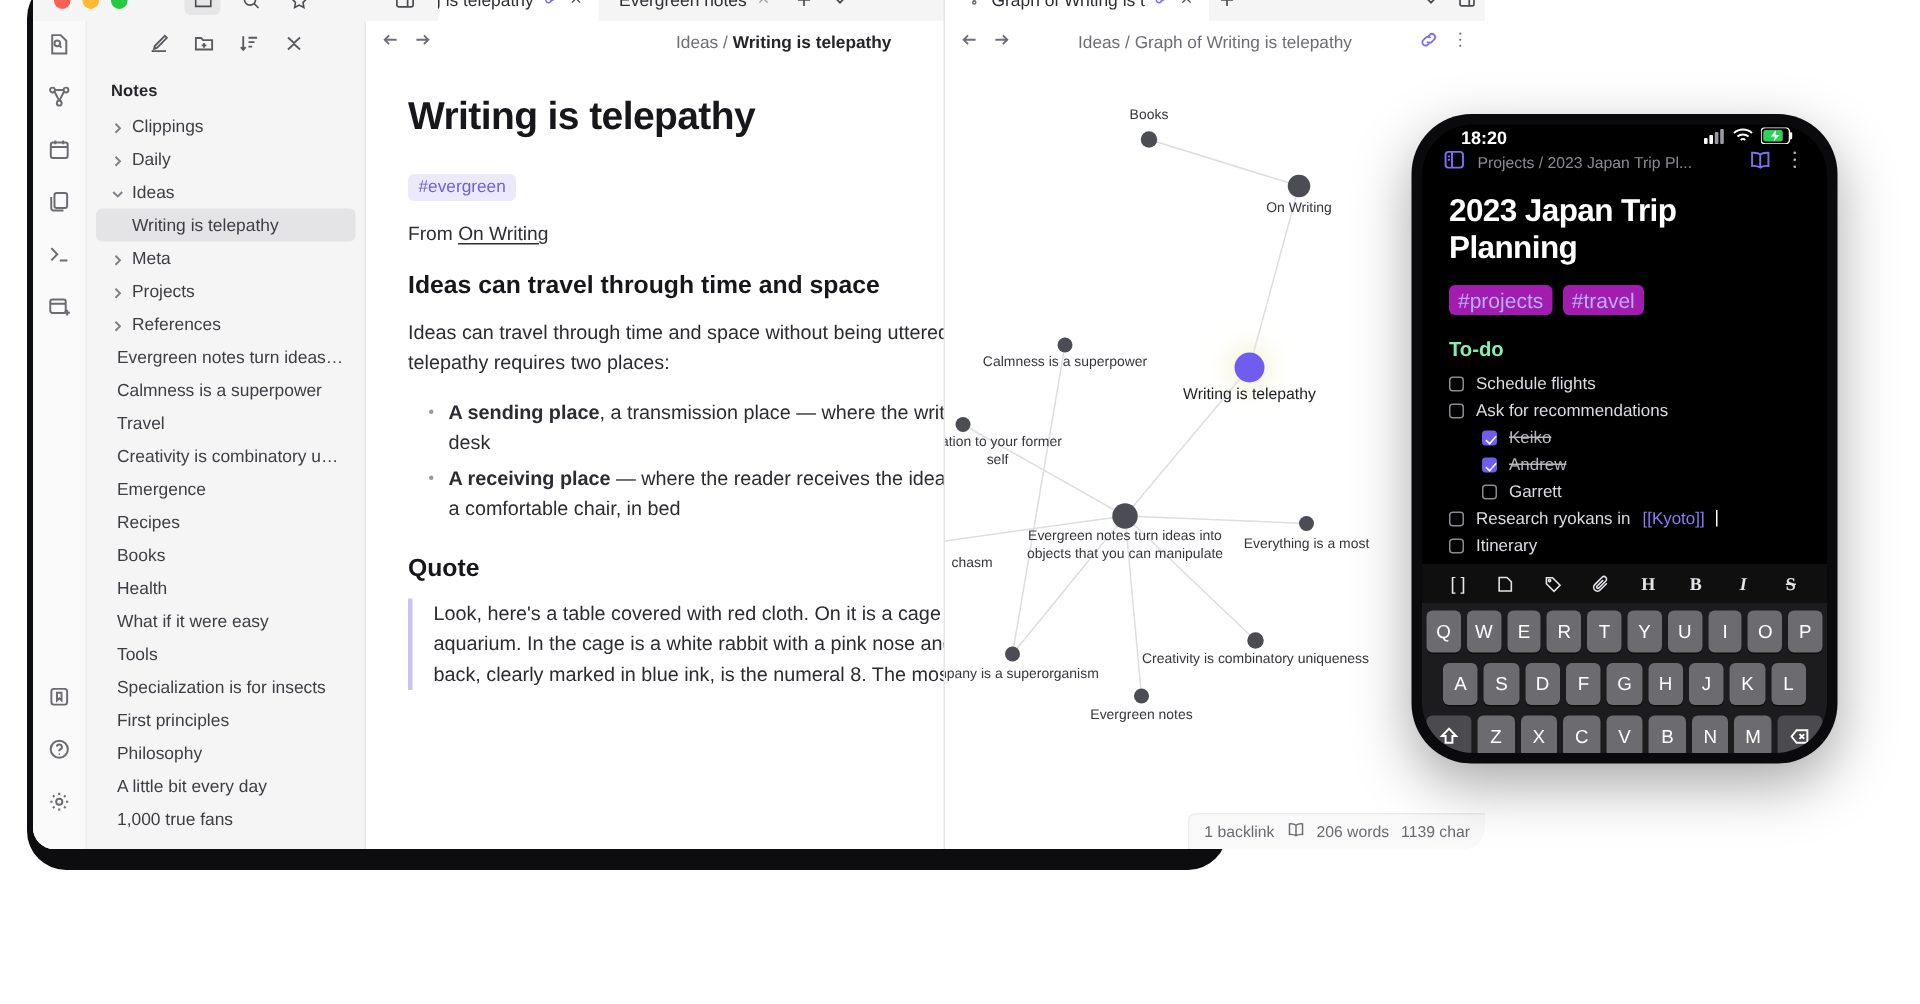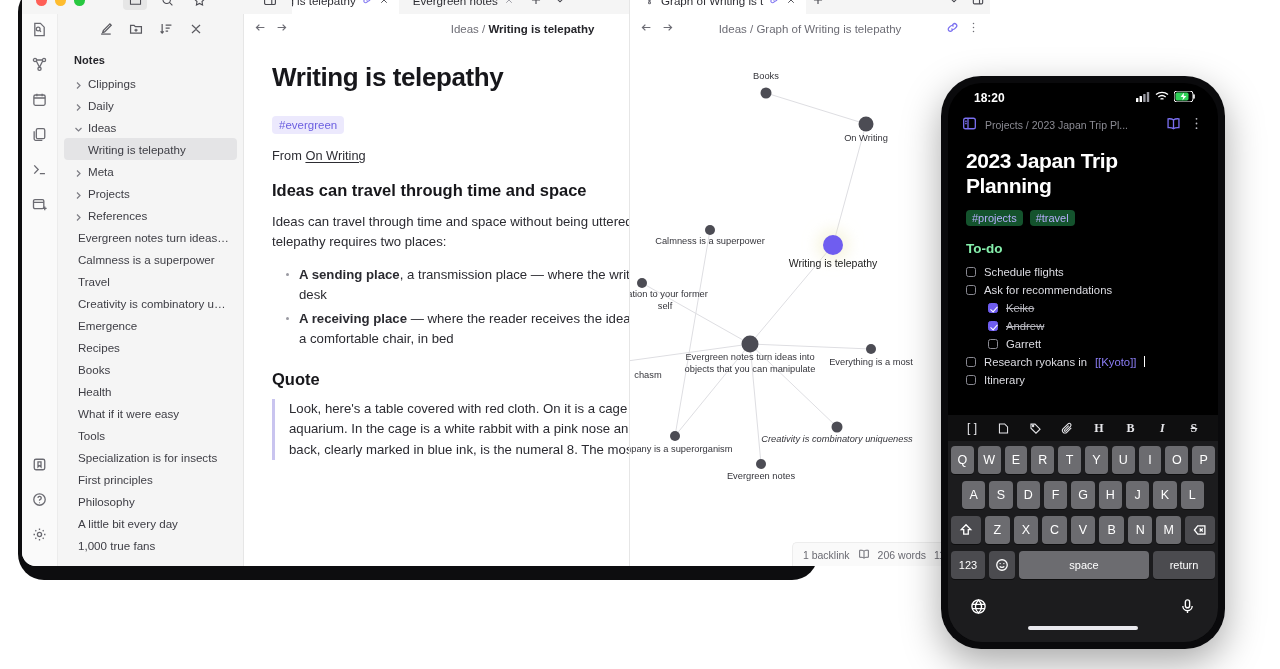--- a/index.html
+++ b/index.html
@@ -100,38 +100,38 @@
   .gnode.sel{ background:#6f5df0; box-shadow:0 0 14px 6px rgba(240,236,200,.55);}
   .glabel{ position:absolute; font-size:9.3px; color:#35353b; transform:translate(-50%,0);
     text-align:center; white-space:pre; line-height:1.25; pointer-events:none;}
   .statusbar{ position:absolute; right:0; bottom:0; height:24px; background:#fafafa;
     border-top:1px solid #ededed; border-left:1px solid #ededed; border-radius:5px 0 0 0;
     display:flex;align-items:center;gap:8px; padding:0 10px; font-size:10.5px;color:#6a6a72;}
   .statusbar svg{width:12px;height:12px;stroke:#6a6a72;fill:none;stroke-width:1.3;}
 
   
   .phone{
-    position:absolute; left:941px; top:76px; width:284px; height:573px;
+    position:absolute; left:941px; top:76px; width:284px; height:433px;
     background:#0a0a0c; border-radius:40px; padding:7px;
     box-shadow:0 14px 38px rgba(0,0,0,.34);
   }
   .phone-screen{ width:100%;height:100%; background:#000; border-radius:34px; overflow:hidden;
     position:relative; display:flex; flex-direction:column;}
   .status{ height:28px; display:flex;align-items:center;justify-content:space-between;
     padding:2px 22px 0 26px; color:#fff; font-size:12px; font-weight:600;}
   .status .right{ display:flex;align-items:center;gap:5px;}
   .p-crumbbar{ height:28px;display:flex;align-items:center;gap:8px;padding:0 14px;}
   .p-crumbbar .ico svg{width:15px;height:15px;stroke:#b9b9c0;fill:none;stroke-width:1.4;}
   .p-crumbbar .ico.purple svg{ stroke:#7a6ff0;}
   .p-crumb{ flex:1 1 auto; font-size:10.5px; color:#8b8b93; white-space:nowrap; overflow:hidden;
     text-overflow:ellipsis;}
   .p-body{ padding:10px 18px 0 18px; color:#e9e9ee; }
   .p-title{ font-size:21px;font-weight:700;line-height:1.17;letter-spacing:-.4px;color:#fff;}
   .p-tags{ display:flex;gap:7px;margin-top:12px;}
-  .p-tag{ background:#14532d; color:#b6aefb; font-size:11px;padding:2px 6px;border-radius:4px;}
+  .p-tag{ background:#a21caf; color:#b6aefb; font-size:14px;padding:2px 6px;border-radius:4px;}
   .p-h{ font-size:13.5px;font-weight:700;color:#86efac;margin:15px 0 10px 0;}
   .todo{ display:flex;align-items:flex-start;gap:8px; margin-bottom:6px; font-size:11.3px;color:#dcdce2;}
   .todo.sub{ margin-left:22px; }
   .cb{ width:10px;height:10px;flex:0 0 10px;border:1.2px solid #8a8a93;border-radius:2.5px;margin-top:1px;}
   .cb.on{ background:#6f5df0;border-color:#6f5df0; position:relative;}
   .cb.on:after{ content:"";position:absolute;left:2.6px;top:.5px;width:3px;height:6px;
     border:solid #fff;border-width:0 1.4px 1.4px 0;transform:rotate(42deg);}
   .strike{ text-decoration:line-through; color:#b6b6bd;}
   .wikilink{ color:#8b7df5;}
   .caret-bar{ display:inline-block;width:1px;height:11px;background:#fff;vertical-align:-2px;}
@@ -493,21 +493,21 @@
 self</div>
           <div class="gnode" style="height: 17px; width: 17px; left: 120px; top: 300px;"></div>
           <div class="glabel" style="left: 120px; top: 308px;">Evergreen notes turn ideas into
 objects that you can manipulate</div>
           <div class="gnode" style="height: 10px; width: 10px; left: 241px; top: 305px;"></div>
           <div class="glabel" style="left: 241px; top: 313px;">Everything is a most</div>
           <div class="glabel" style="left: 18px; top: 326px;">chasm</div>
           <div class="gnode" style="height: 10px; width: 10px; left: 45px; top: 392px;"></div>
           <div class="glabel" style="left: 48px; top: 400px;">mpany is a superorganism</div>
           <div class="gnode" style="height: 11px; width: 11px; left: 207px; top: 383px;"></div>
-          <div class="glabel" style="left: 207px; top: 390px; font-style: italic;">Creativity is combinatory uniqueness</div>
+          <div class="glabel" style="left: 207px; top: 390px;">Creativity is combinatory uniqueness</div>
           <div class="gnode" style="height: 10px; width: 10px; left: 131px; top: 420px;"></div>
           <div class="glabel" style="left: 131px; top: 427px;">Evergreen notes</div>
         </div>
 
       <div class="statusbar">
         <span>1 backlink</span>
         <span><svg viewBox="0 0 16 16">
               <path d="M8 4.2C6.6 3 4.8 2.8 2.2 3v9.4c2.6-.2 4.4 0 5.8 1.2 1.4-1.2 3.2-1.4 5.8-1.2V3c-2.6-.2-4.4 0-5.8 1.2zM8 4.2v9.4"></path>
             </svg></span>
         <span>206 words</span>

